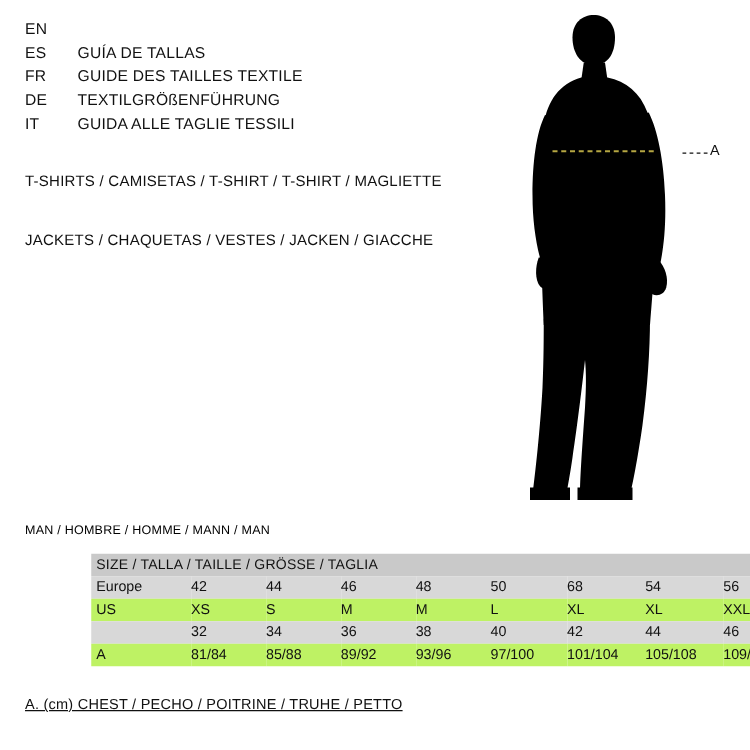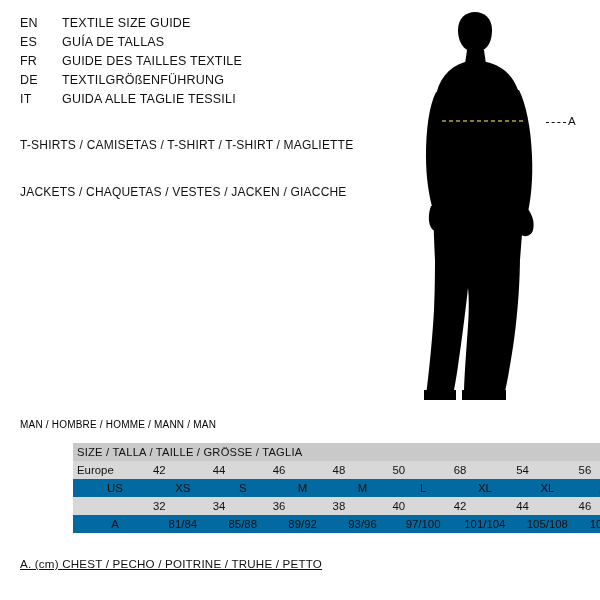--- a/index.html
+++ b/index.html
@@ -119,22 +119,21 @@
   .row-head td {
     background: #c9c9c9;
     font-size: 11.2px;
     letter-spacing: 0.2px;
     padding-left: 4px;
   }
   .row-alt td {
     background: #d8d8d8;
   }
   .row-plain td {
-    background: #0369a1;
-    text-align: center;
+    background: #bef264;
   }
   .c-label {
     width: 86px;
     padding-left: 4px !important;
   }
   .c-val {
     width: 68px;
     text-align: left;
   }
 
@@ -150,21 +149,20 @@
   }
 </style>
 </head>
 <body>
 
 <div class="page">
 
   <div class="lang-block">
     <div class="lang-row">
       <span class="lang-code">EN</span>
-      <span class="lang-text">TEXTILE SIZE GUIDE</span>
     </div>
     <div class="lang-row">
       <span class="lang-code">ES</span>
       <span class="lang-text">GUÍA DE TALLAS</span>
     </div>
     <div class="lang-row">
       <span class="lang-code">FR</span>
       <span class="lang-text">GUIDE DES TAILLES TEXTILE</span>
     </div>
     <div class="lang-row">

